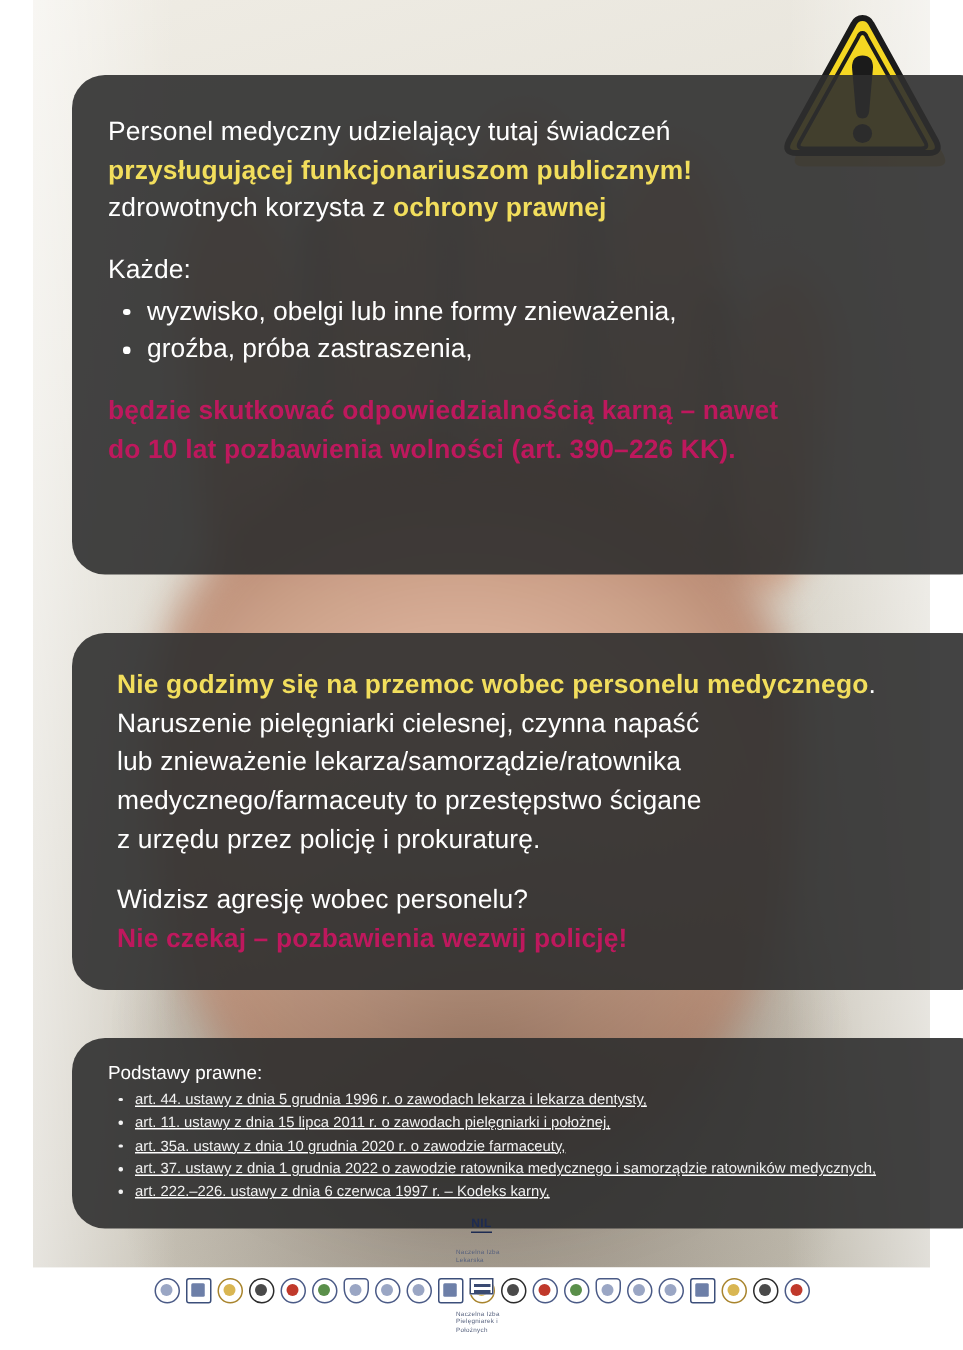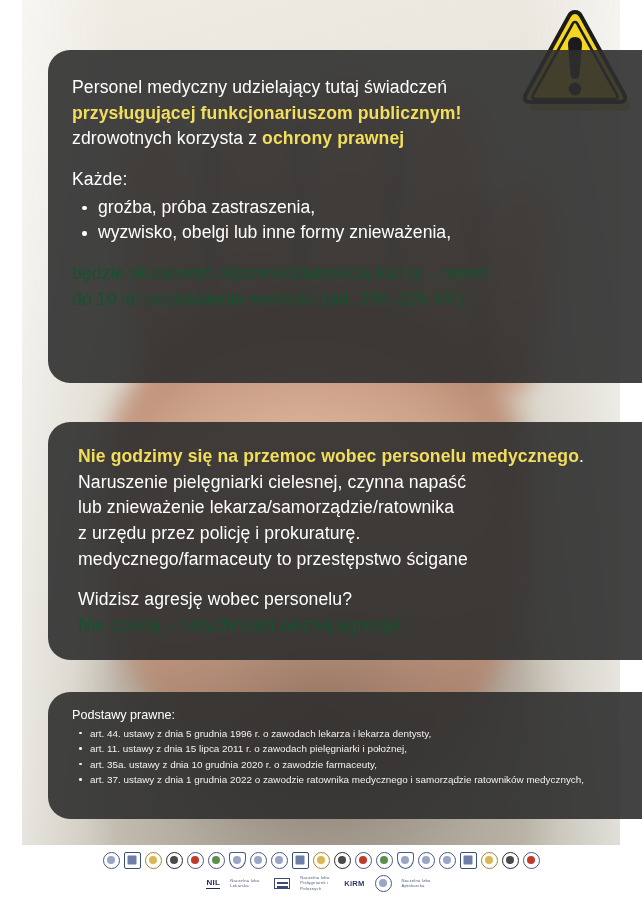--- a/index.html
+++ b/index.html
@@ -98,22 +98,22 @@
 
   .ln {
     font-size: 17.6px;
     line-height: 1.46;
     letter-spacing: 0.1px;
     color: #ffffff;
     font-weight: 400;
   }
   .hl { color: #f2de5c; font-weight: 700; }
   .strong-yellow {
-    color: #14532d;
-    font-weight: 400;
+    color: #be185d;
+    font-weight: 700;
     font-size: 17.6px;
     line-height: 1.46;
     letter-spacing: 0.1px;
   }
   .spacer-sm { height: 15px; }
 
   ul.bullets { list-style: none; margin: 2px 0 0 0; padding: 0; }
   ul.bullets > li {
     position: relative;
     padding-left: 26px;
@@ -127,21 +127,21 @@
     left: 10px;
     top: 11px;
     width: 4.5px;
     height: 4.5px;
     border-radius: 50%;
     background: #ffffff;
   }
 
   
   .lb-title { font-size: 12.6px; line-height: 1.5; color: #ffffff; font-weight: 400; }
-  ul.lb-list { list-style: none; margin: 1px 0 0 0; padding: 0; }
+  ul.lb-list { list-style: none; margin: 1px 0 0 0; padding: 0; text-decoration: underline; }
   ul.lb-list > li {
     position: relative;
     padding-left: 18px;
     font-size: 9.9px;
     line-height: 1.55;
     color: #f2f2f2;
   }
   ul.lb-list > li::before {
     content: "";
     position: absolute;
@@ -172,21 +172,21 @@
     background: #ffffff;
   }
   .logo-row {
     display: flex;
     justify-content: center;
     align-items: center;
     gap: 4px;
     width: 100%;
   }
   .logo-row.row1 { margin-top: 4px; height: 22px; }
-  .logo-row.row2 { margin-top: 3px; height: 18px; gap: 10px; }
+  .logo-row.row2 { margin-top: 3px; height: 18px; gap: 10px; flex-direction: column; }
 
   .logo {
     display: flex;
     align-items: center;
     justify-content: center;
     height: 19px;
   }
   .logo-mark {
     width: 17px;
     height: 17px;
@@ -292,50 +292,51 @@
 
   <div class="panel" id="panel-legal-protection">
     <div class="ln">Personel medyczny udzielający tutaj świadczeń</div>
     <div class="ln hl">przysługującej funkcjonariuszom publicznym!</div>
     <div class="ln"><span>zdrowotnych korzysta z </span><span class="hl">ochrony prawnej</span></div>
 
     <div class="spacer-sm"></div>
 
     <div class="ln">Każde:</div>
     <ul class="bullets">
+      <li>wyzwisko, obelgi lub inne formy znieważenia,</li>
       <li>groźba, próba zastraszenia,</li>
-      <li>wyzwisko, obelgi lub inne formy znieważenia,</li>
     </ul>
 
     <div class="spacer-sm"></div>
 
     <div class="strong-yellow">będzie skutkować odpowiedzialnością karną – nawet</div>
     <div class="strong-yellow">do 10 lat pozbawienia wolności (art. 390–226 KK).</div>
   </div>
 
   <div class="panel" id="panel-no-violence">
     <div class="ln"><span class="hl">Nie godzimy się na przemoc wobec personelu medycznego</span><span>.</span></div>
     <div class="ln">Naruszenie pielęgniarki cielesnej, czynna napaść</div>
     <div class="ln">lub znieważenie lekarza/samorządzie/ratownika</div>
+    <div class="ln">medycznego/farmaceuty to przestępstwo ścigane</div>
     <div class="ln">z urzędu przez policję i prokuraturę.</div>
-    <div class="ln">medycznego/farmaceuty to przestępstwo ścigane</div>
 
     <div class="spacer-sm"></div>
 
     <div class="ln">Widzisz agresję wobec personelu?</div>
-    <div class="strong-yellow">Nie czekaj – natychmiast wezwij agresję!</div>
+    <div class="strong-yellow">Nie czekaj – pozbawienia wezwij policję!</div>
   </div>
 
   <div class="panel" id="panel-legal-basis">
     <div class="lb-title">Podstawy prawne:</div>
     <ul class="lb-list">
       <li>art. 44. ustawy z dnia 5 grudnia 1996 r. o zawodach lekarza i lekarza dentysty,</li>
       <li>art. 11. ustawy z dnia 15 lipca 2011 r. o zawodach pielęgniarki i położnej,</li>
       <li>art. 35a. ustawy z dnia 10 grudnia 2020 r. o zawodzie farmaceuty,</li>
       <li>art. 37. ustawy z dnia 1 grudnia 2022 o zawodzie ratownika medycznego i samorządzie ratowników medycznych,</li>
+      <li>art. 222.–226. ustawy z dnia 6 czerwca 1997 r. – Kodeks karny,</li>
     </ul>
   </div>
 
   <div id="logo-strip">
     <div class="logo-row row1" id="logo-row-1">
         <div class="logo">
           <div class="logo-mark "></div>
         </div>
         <div class="logo">
           <div class="logo-mark sq"></div>

